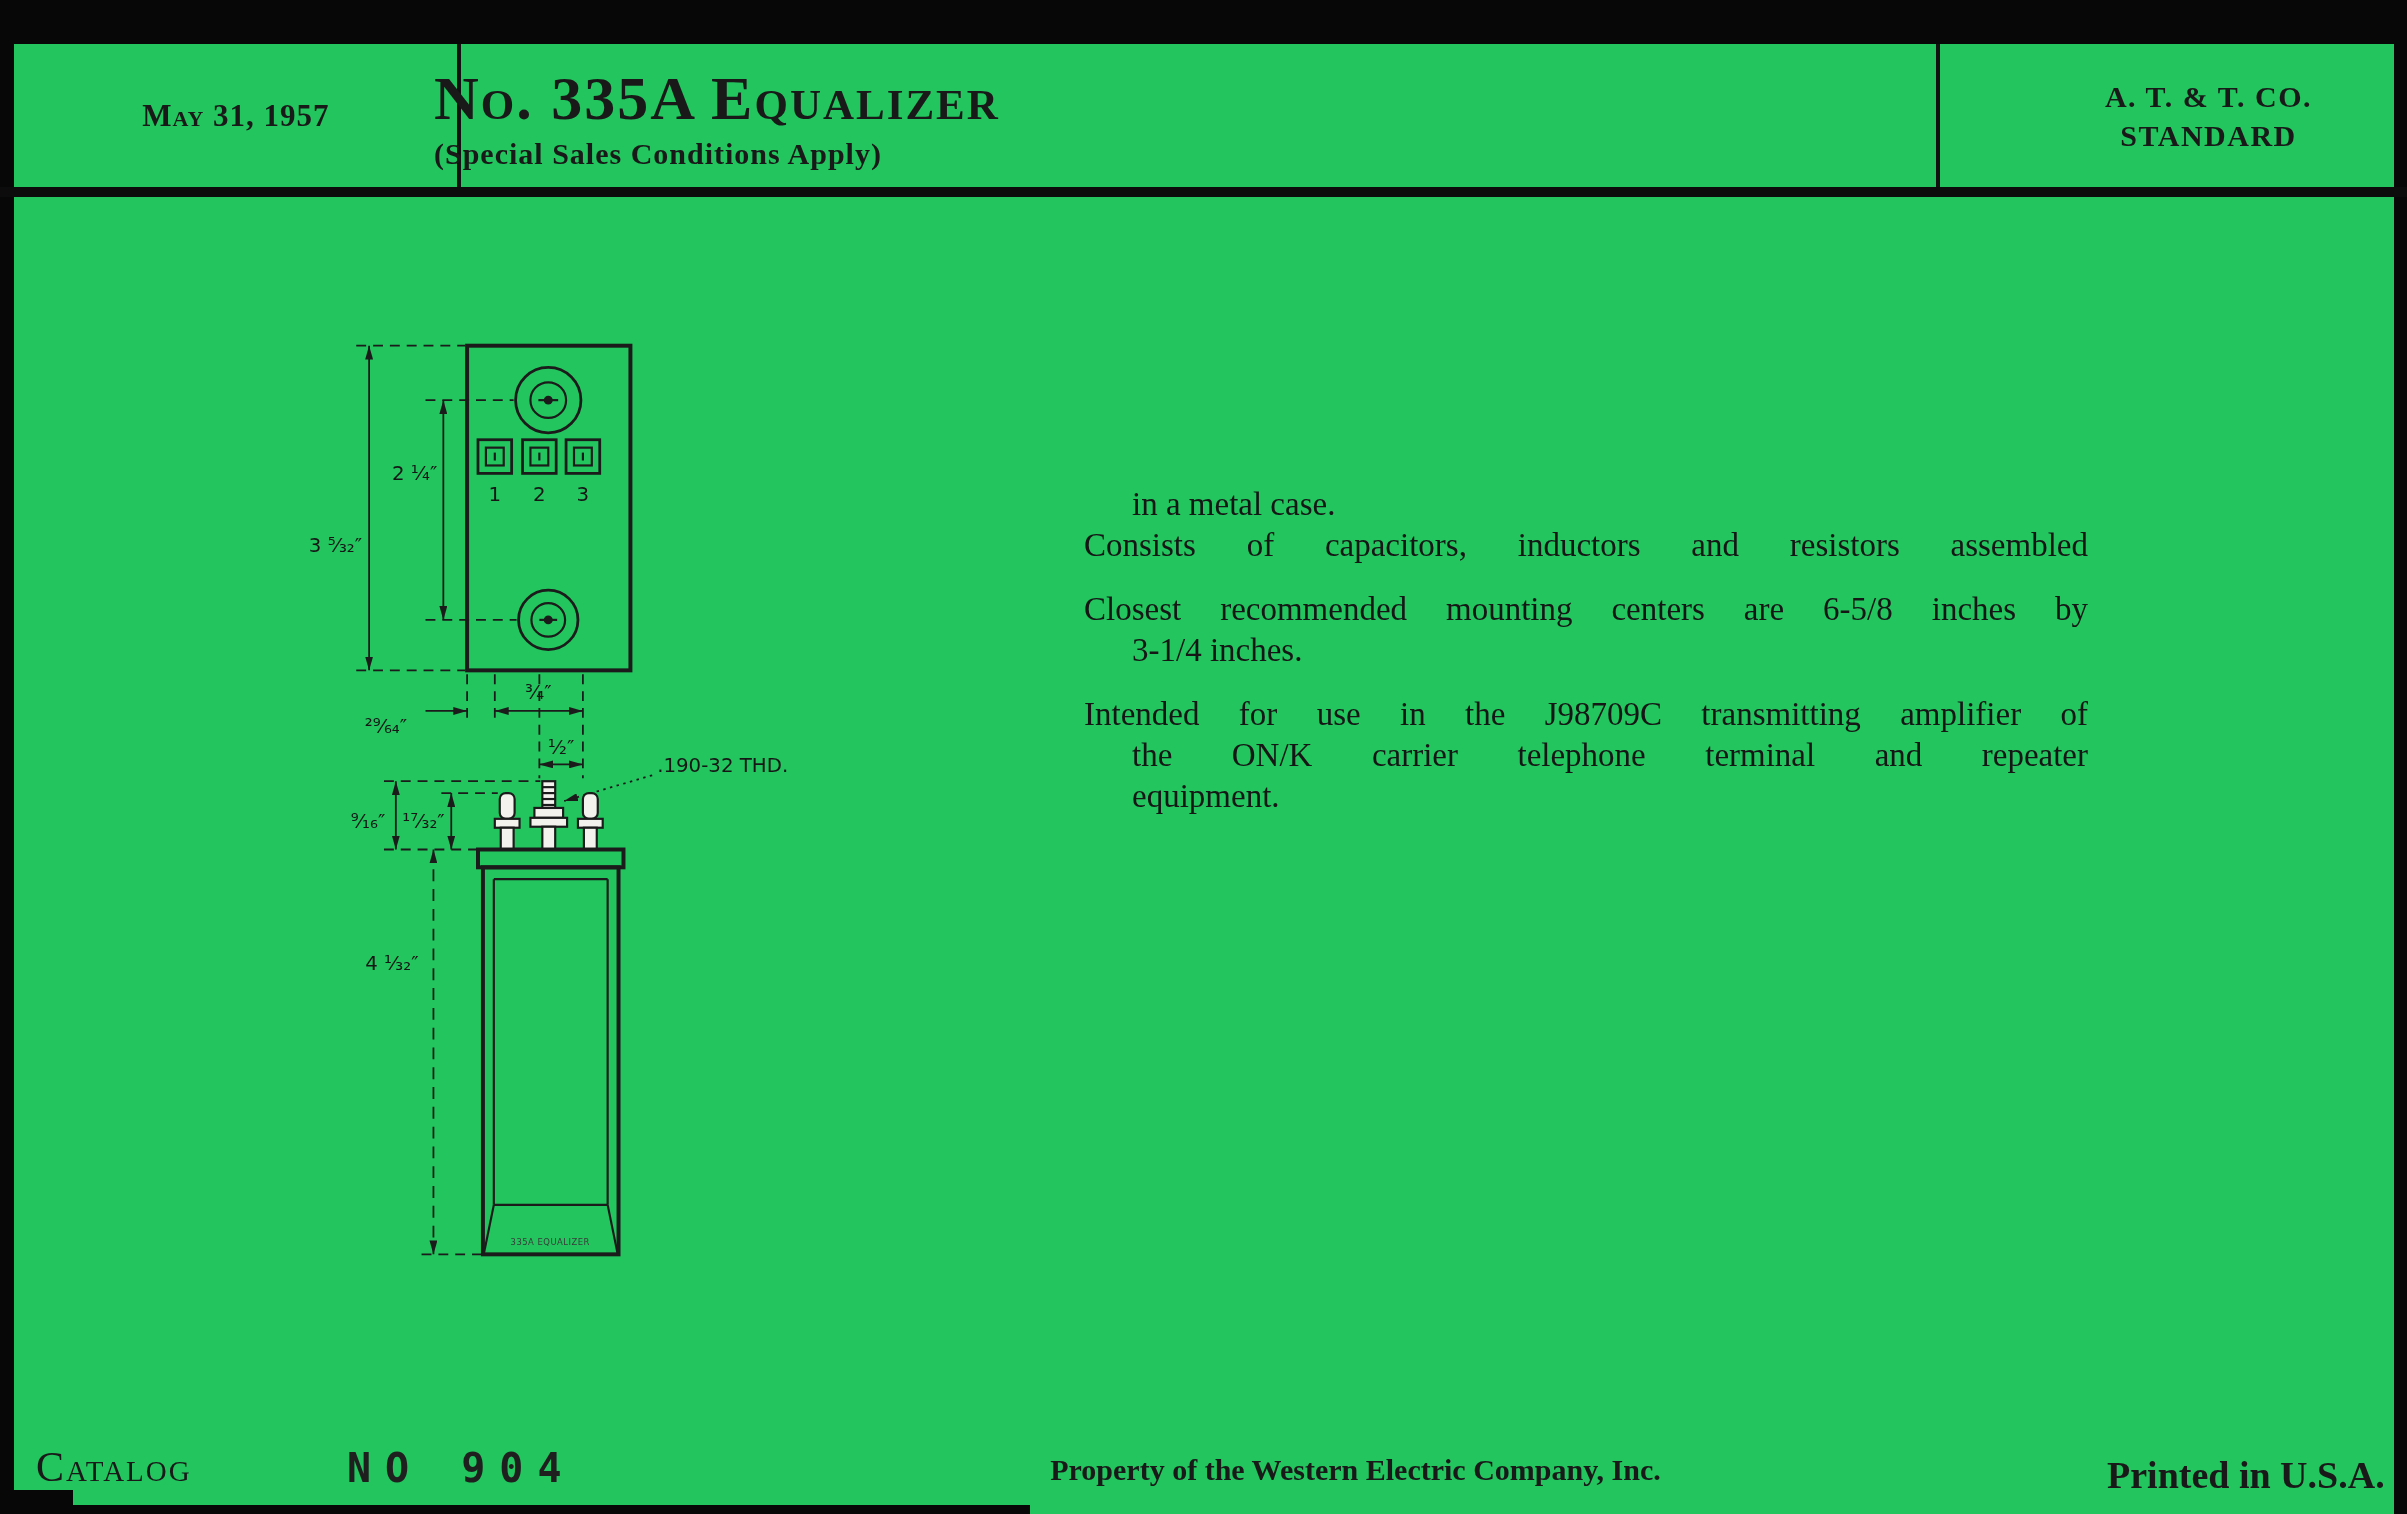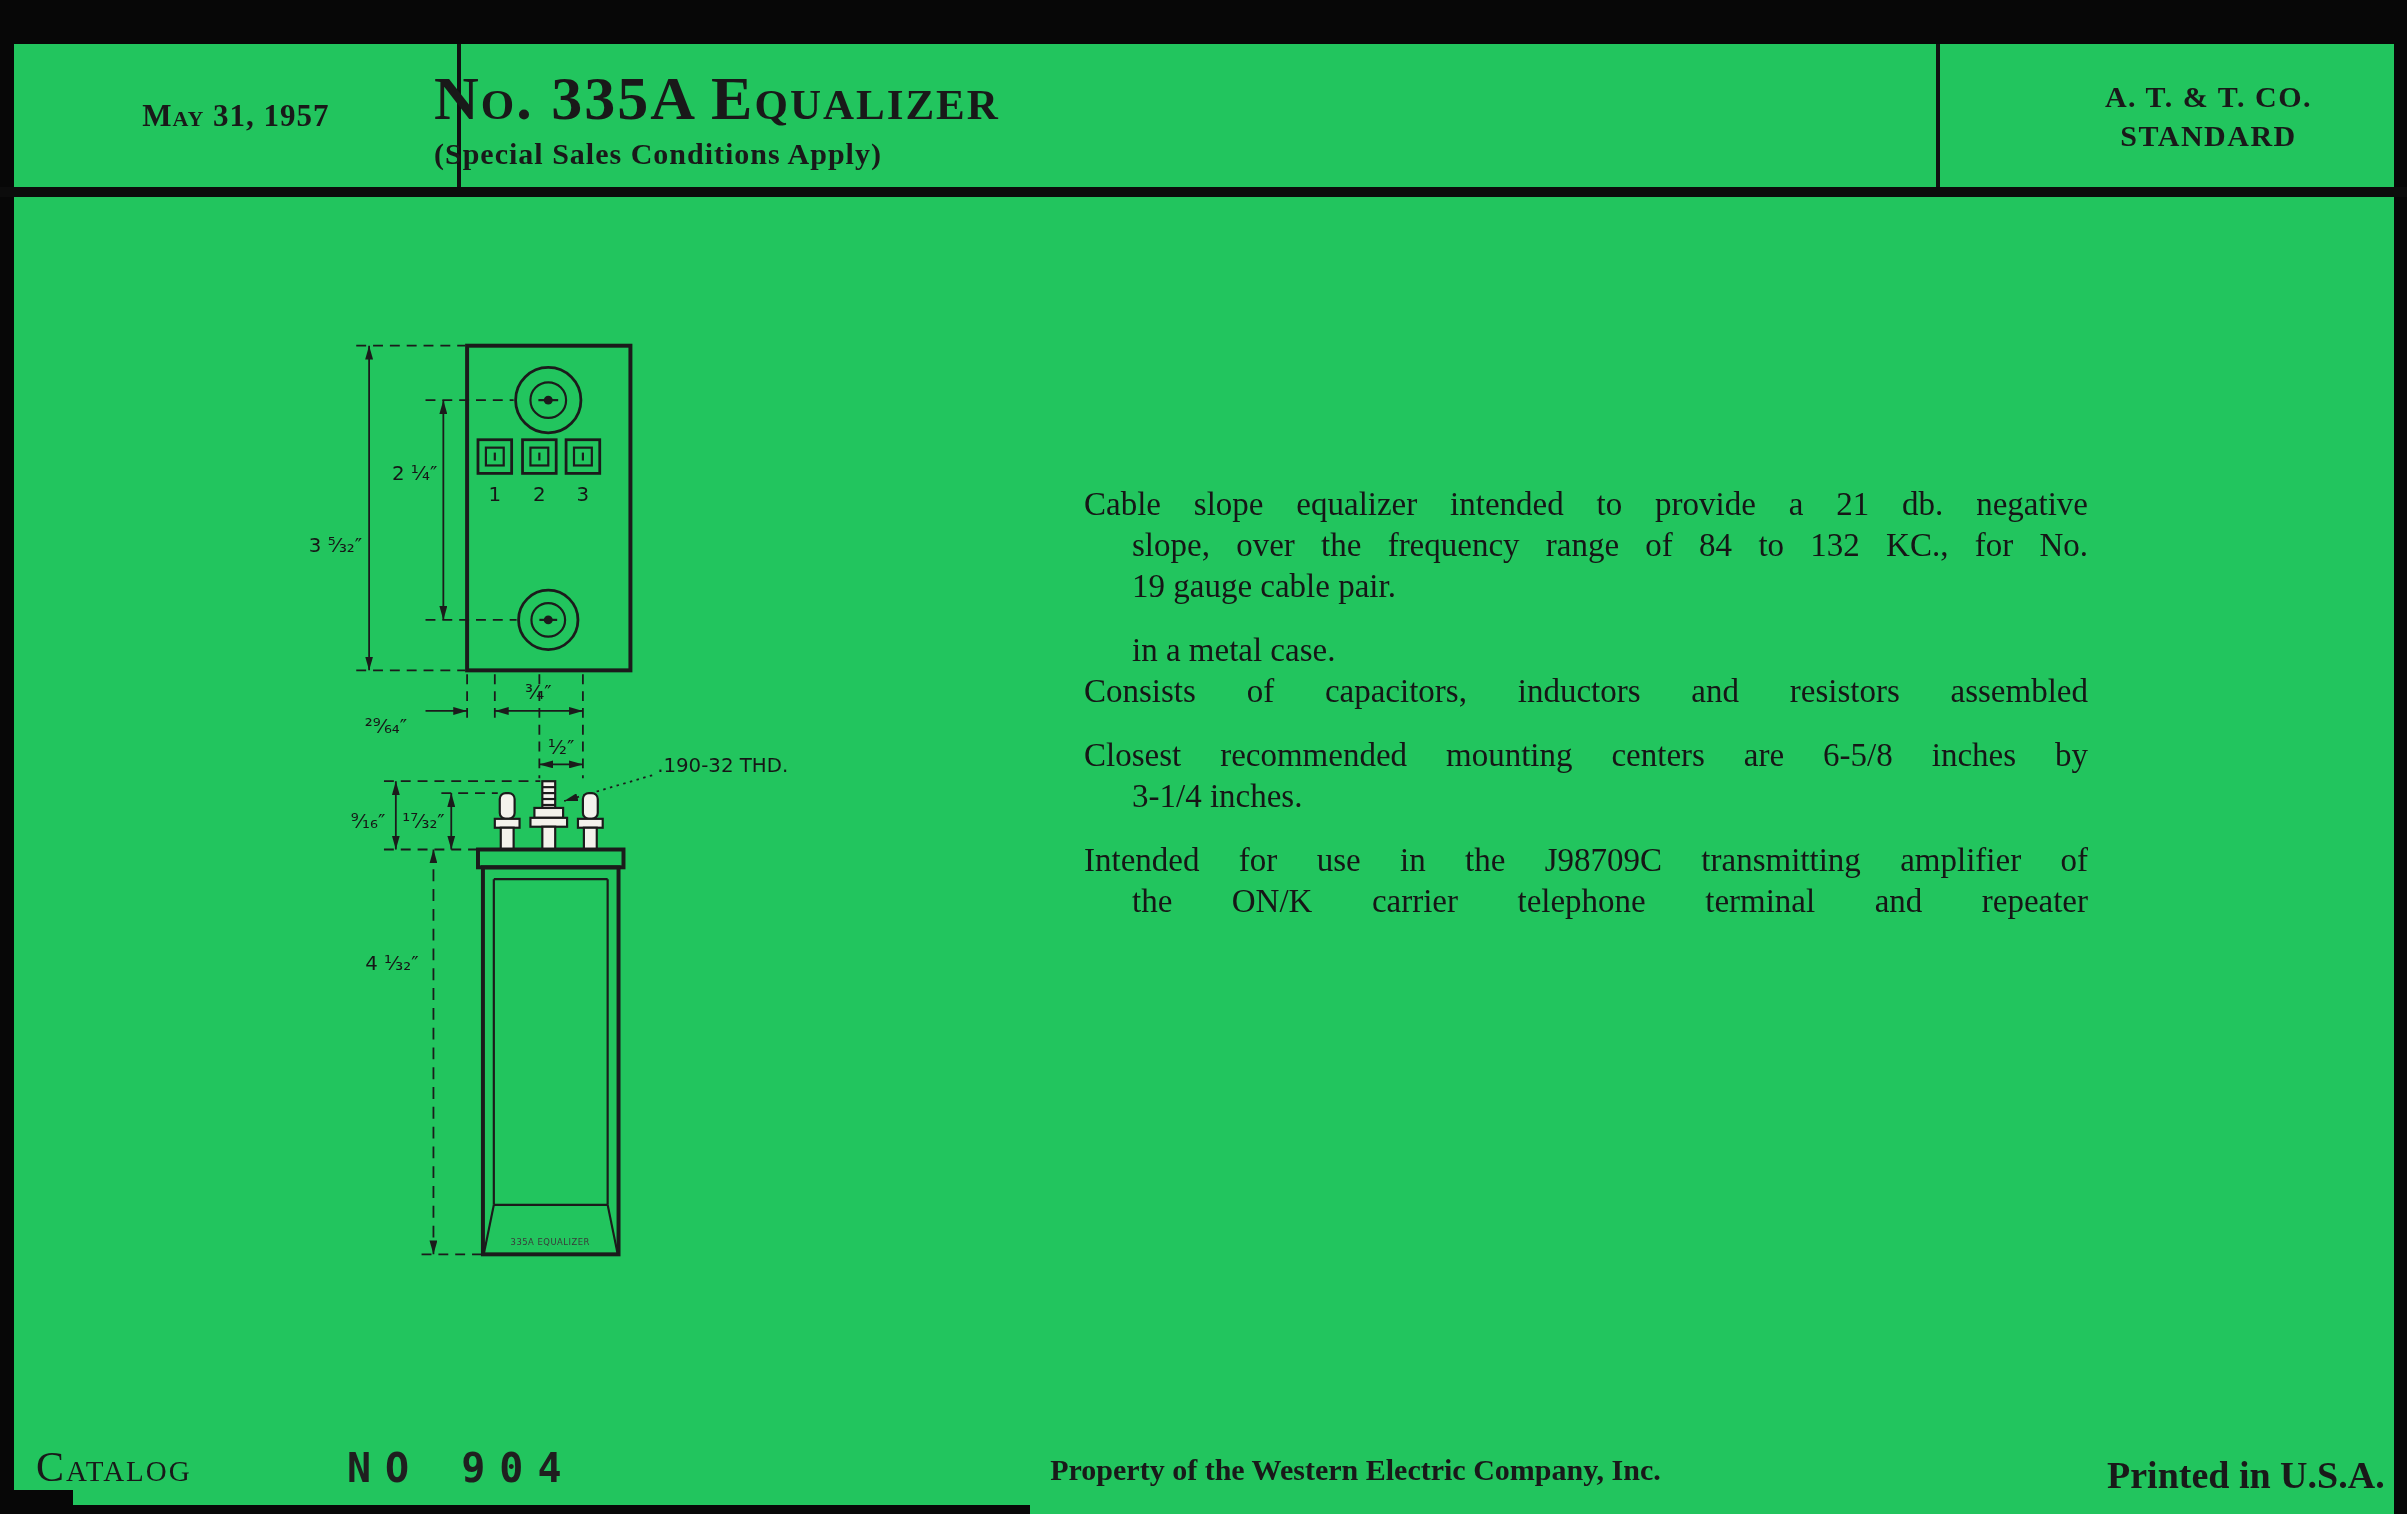--- a/index.html
+++ b/index.html
@@ -204,35 +204,31 @@
       <text class="dtxt" x="168" y="516" text-anchor="middle">¹⁷⁄₃₂″</text>
 
       <line class="dl dashline" x1="178" y1="538" x2="178" y2="947" marker-start="url(#ah)" marker-end="url(#ah)"></line>
       <line class="dx" x1="166" y1="947" x2="227" y2="947"></line>
       <text class="dtxt" x="136" y="660" text-anchor="middle">4 ¹⁄₃₂″</text>
     </g>
   </svg>
 
   <div class="textcol">
     <div class="para">
-      <div class="ln jl">Cable slope equalizer intended to provide a 21 db. negative</div>
-      <div class="ln jl ind">slope, over the frequency range of 84 to 132 KC., for No.</div>
-      <div class="ln ind">19 gauge cable pair.</div>
-    </div>
-    <div class="para">
       <div class="ln ind">in a metal case.</div>
       <div class="ln jl">Consists of capacitors, inductors and resistors assembled</div>
     </div>
     <div class="para">
       <div class="ln jl">Closest recommended mounting centers are 6-5/8 inches by</div>
       <div class="ln ind">3-1/4 inches.</div>
     </div>
     <div class="para">
       <div class="ln jl">Intended for use in the J98709C transmitting amplifier of</div>
       <div class="ln jl ind">the ON/K carrier telephone terminal and repeater</div>
+      <div class="ln ind">equipment.</div>
     </div>
   </div>
 
   <div class="footer-item catalog-label">Catalog</div>
   <div class="footer-item catalog-number">NO 904</div>
   <div class="footer-item property">Property of the Western Electric Company, Inc.</div>
   <div class="footer-item printed">Printed in U.S.A.</div>
 
 </div>
 

